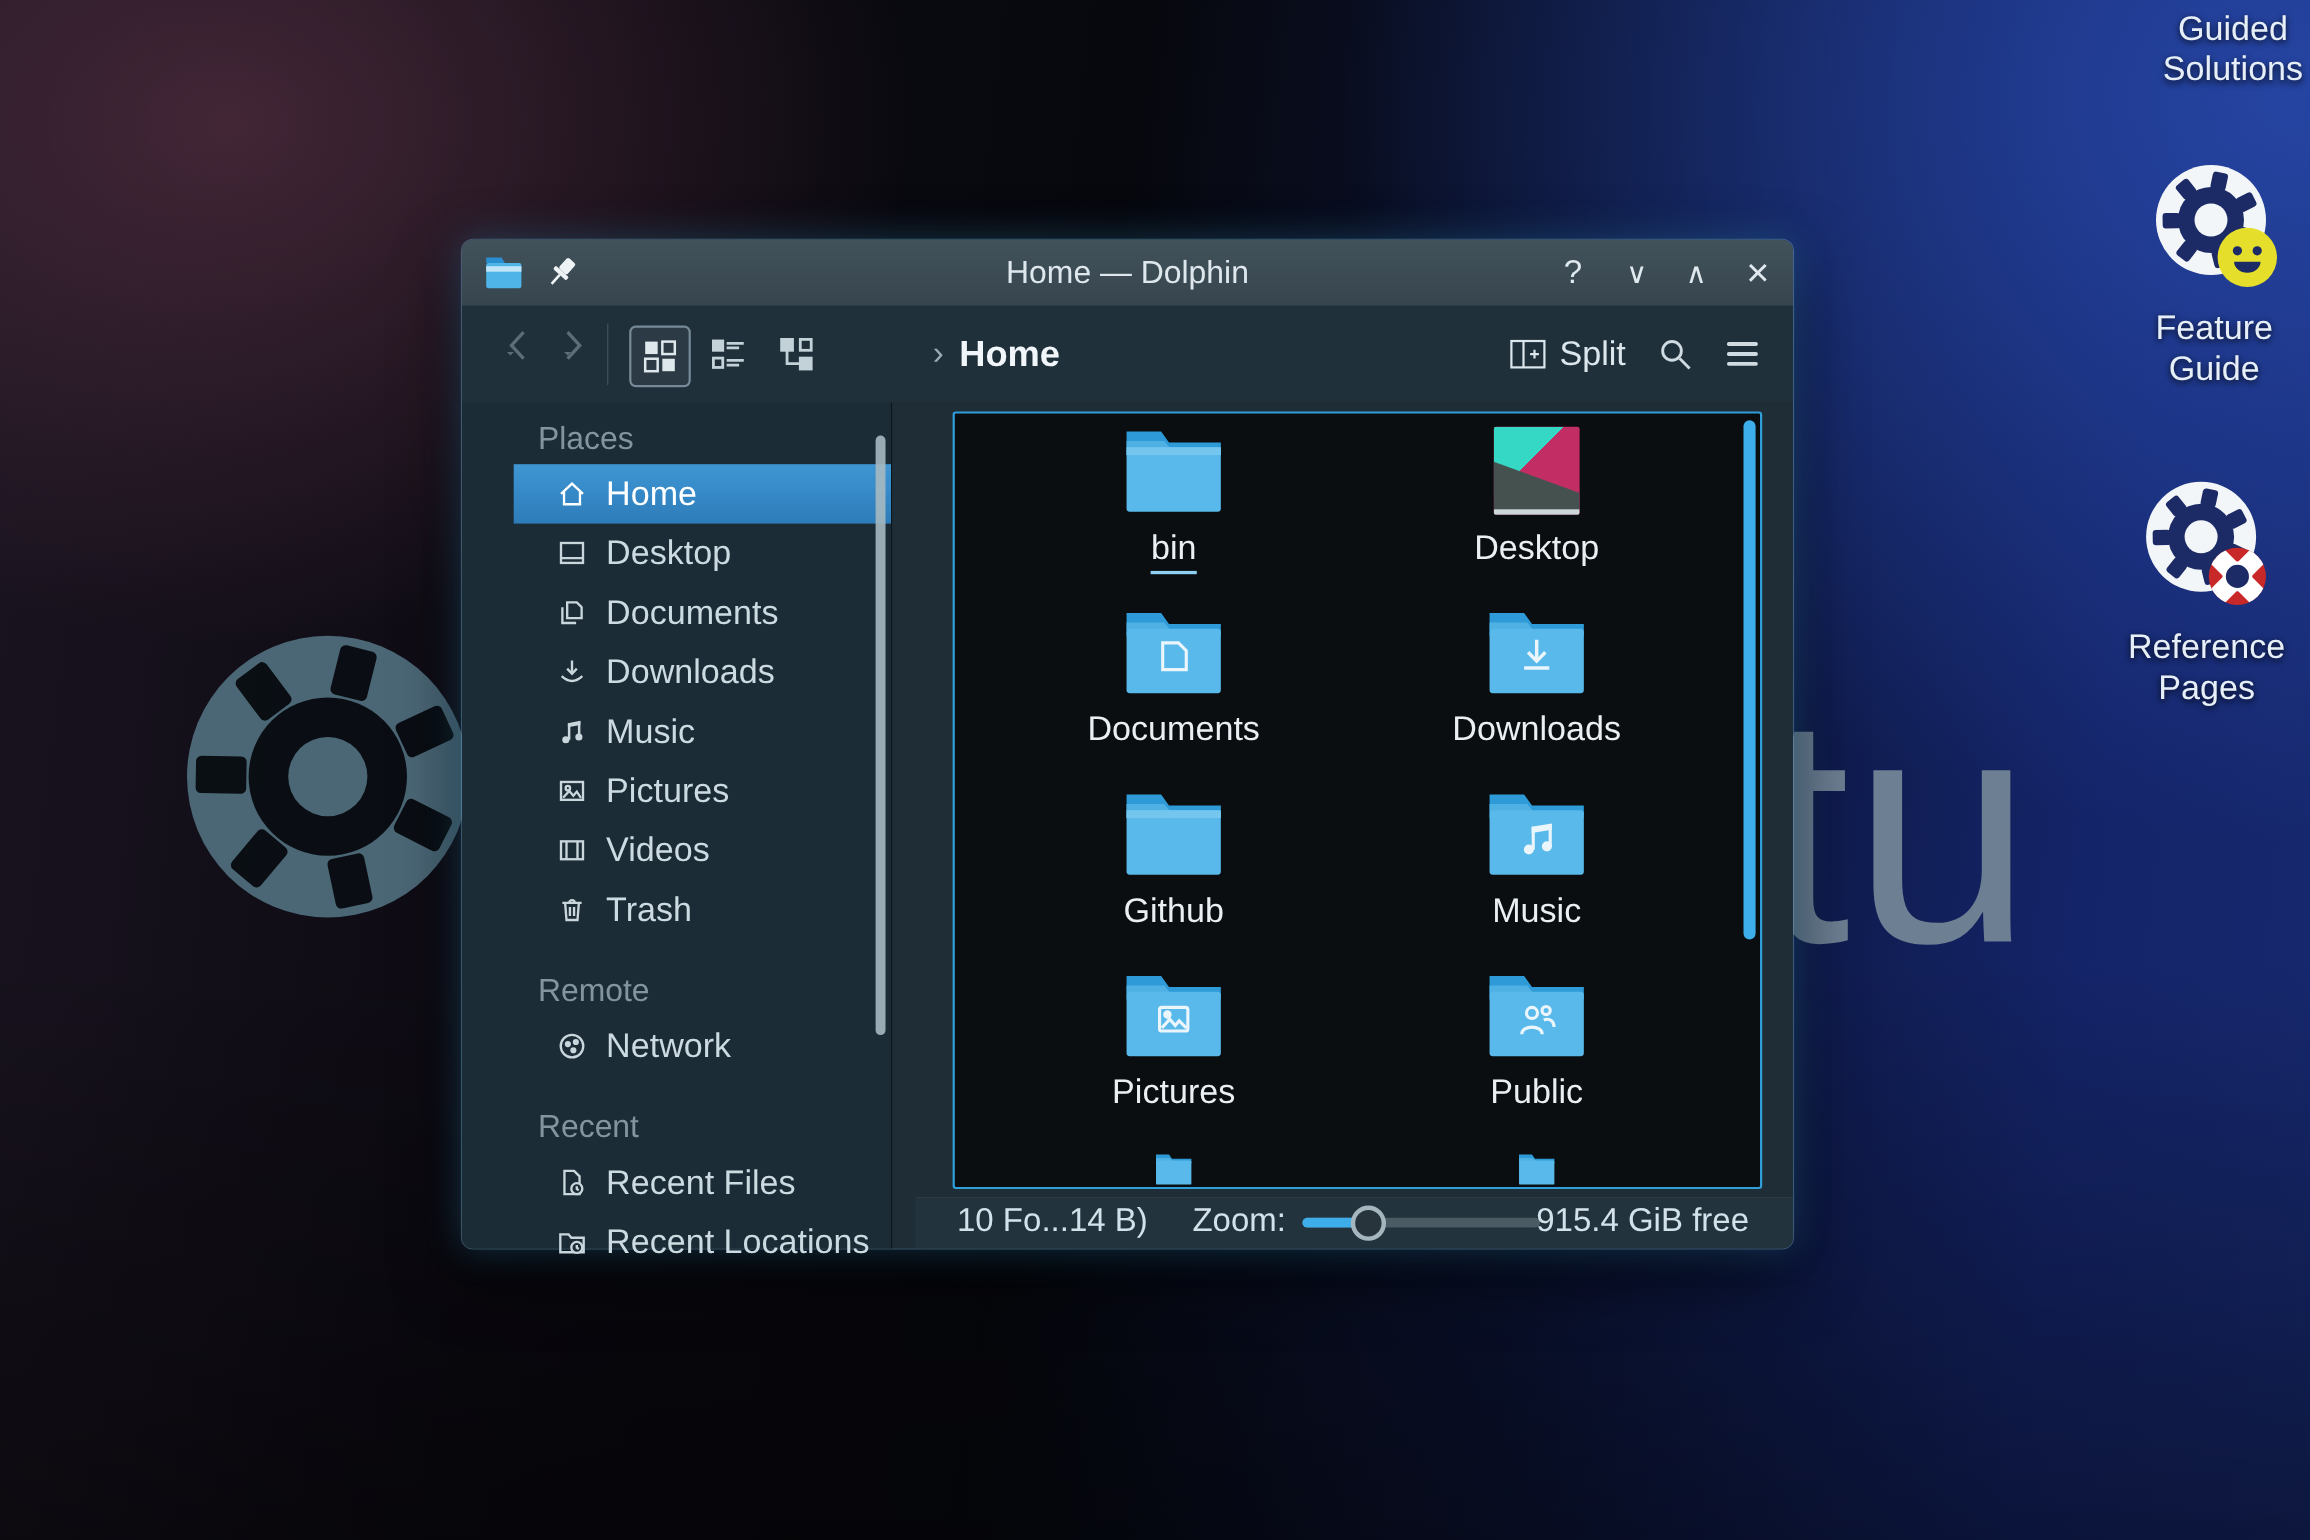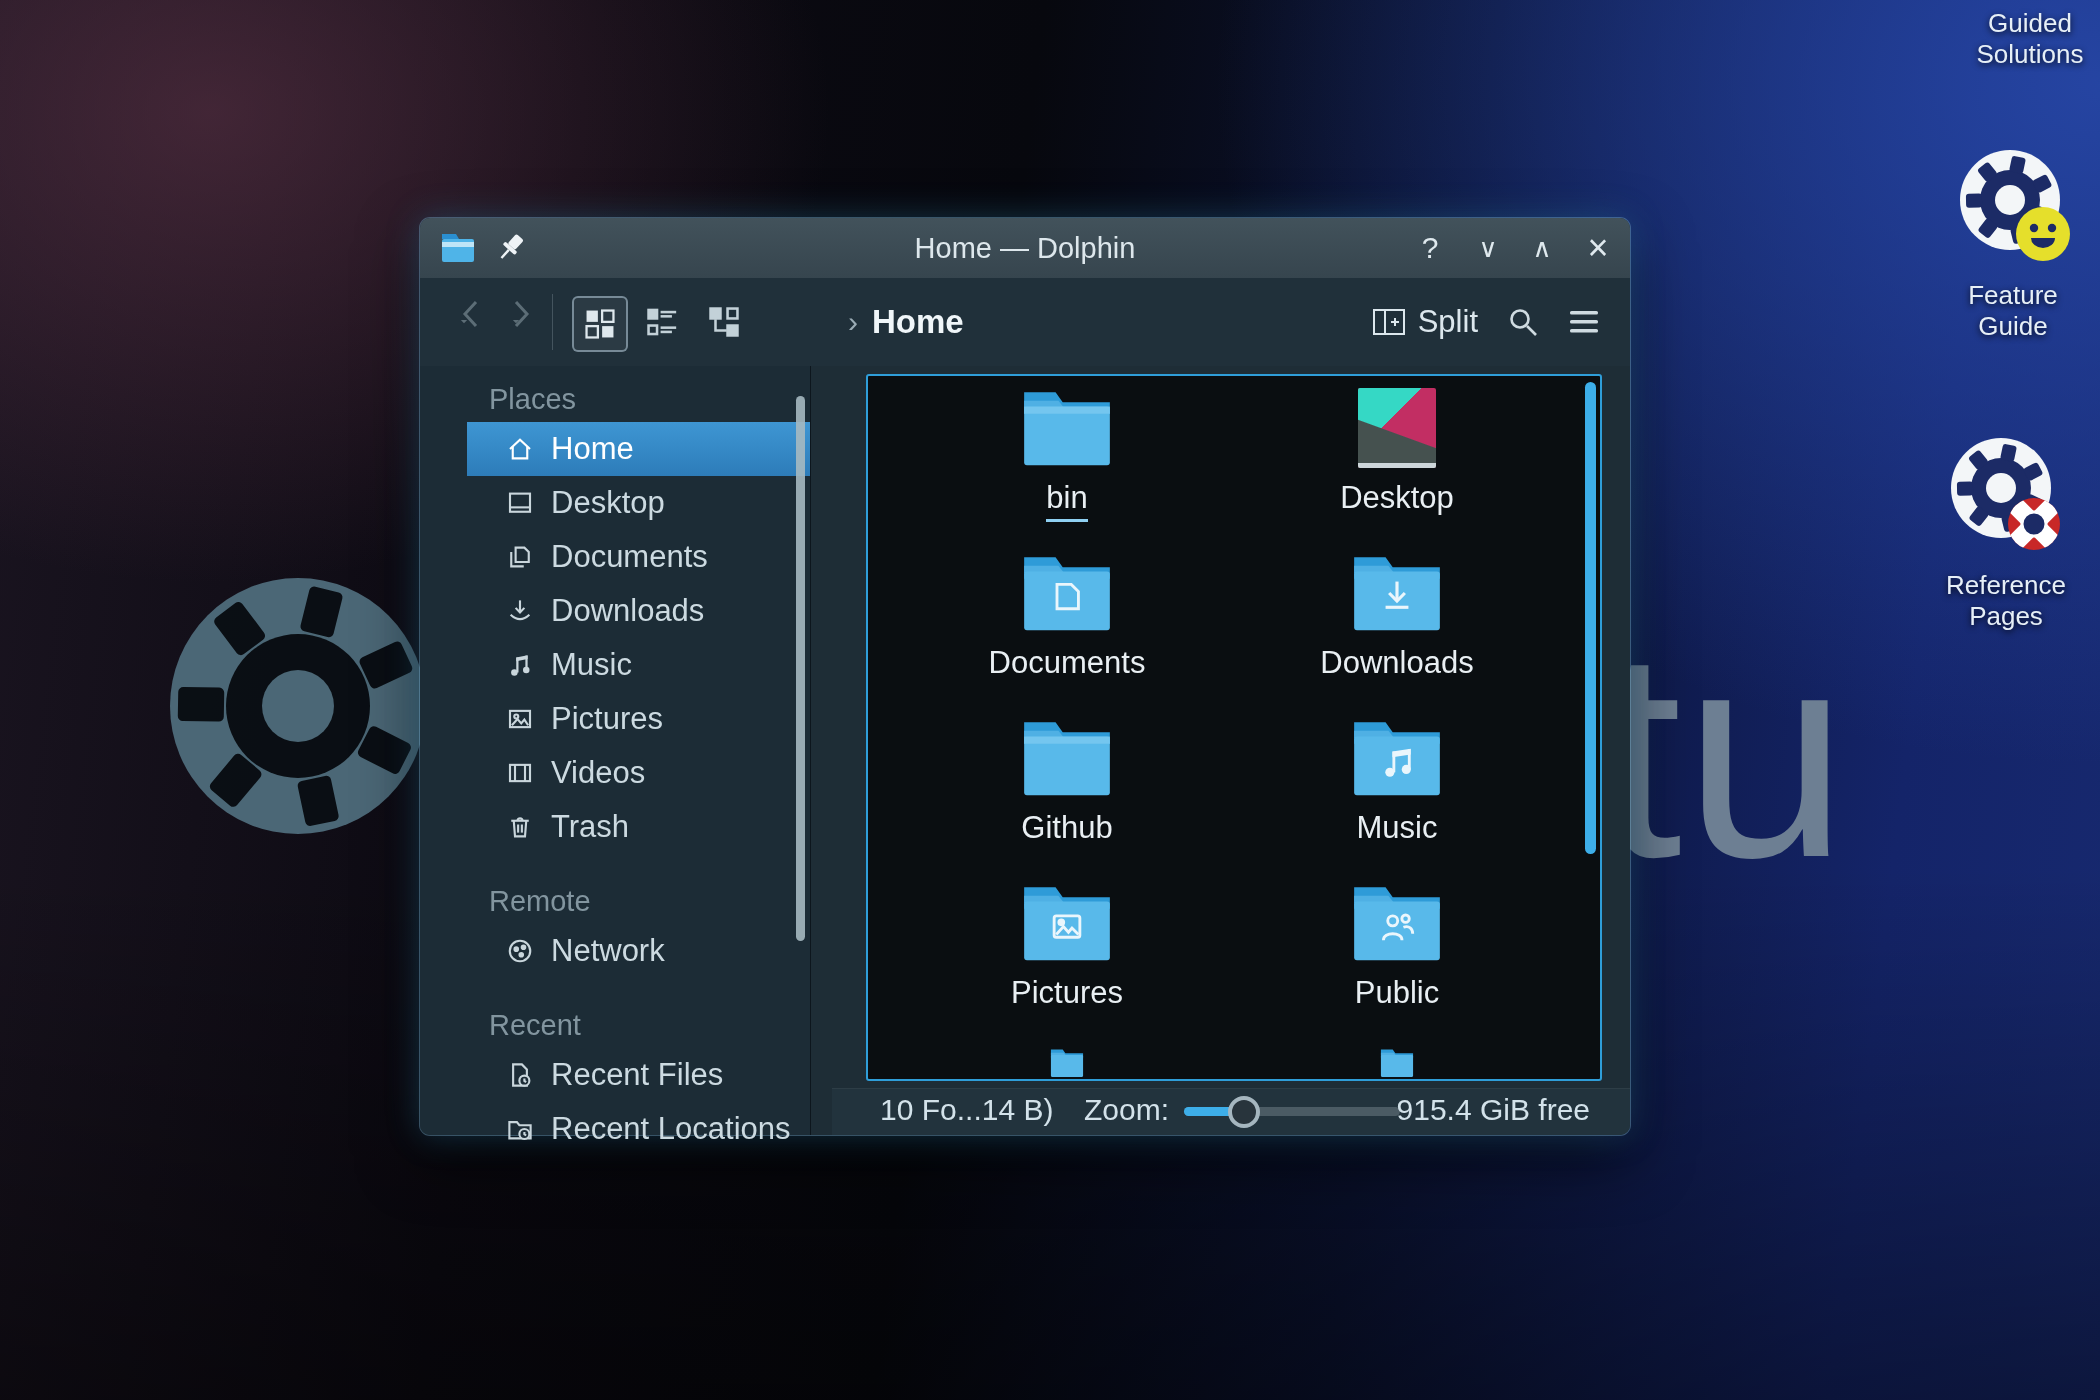--- a/index.html
+++ b/index.html
@@ -14,21 +14,21 @@
   body::after{content:"";position:absolute;inset:0;pointer-events:none;
     background:linear-gradient(to bottom,transparent 62%,rgba(0,0,0,.45) 100%);}
   .abs{position:absolute;}
 
   
   #wallpaper-text{left:1600px;top:607px;font-size:295px;line-height:1;color:#6d7f93;z-index:1;letter-spacing:2px;}
   #kde-watermark{left:148px;top:556px;z-index:1;opacity:.96;}
 
   
   .desk-ico{z-index:2;display:flex;flex-direction:column;align-items:center;width:170px;}
-  .desk-label{font-size:26px;line-height:1.18;color:#e6eff7;text-align:center;
+  .desk-label{font-size:31px;line-height:1.18;color:#e6eff7;text-align:center;
     text-shadow:0 2px 6px rgba(0,0,0,.85);margin-top:14px;white-space:pre-line;}
   #icon-guided-solutions{left:1945px;top:-6px;}
   #icon-feature-guide{left:1928px;top:146px;}
   #icon-reference-pages{left:1921px;top:436px;}
 
   
   #window{left:420px;top:218px;width:1210px;height:917px;z-index:10;border-radius:10px;
     background:#1e2d36;
     box-shadow:0 0 0 1px rgba(130,180,210,.38),0 0 34px rgba(61,174,233,.28),0 22px 60px rgba(0,0,0,.65);}
   #titlebar{position:absolute;top:0;left:0;right:0;height:60px;border-radius:10px 10px 0 0;
@@ -65,21 +65,21 @@
     background:#0a0e11;overflow:hidden;}
   #grid{display:grid;grid-template-columns:330px 330px;padding:2px 0 0 34px;}
   .cell{width:330px;height:165px;display:flex;flex-direction:column;align-items:center;padding-top:10px;box-sizing:border-box;}
   .cell .fname{margin-top:12px;font-size:31px;color:#e9eff3;}
   .cell .fname.symlink{border-bottom:3px solid #8fd0f2;padding-bottom:3px;}
   .partial{height:40px;overflow:hidden;}
   #view-scroll{position:absolute;right:4px;top:6px;width:11px;height:472px;border-radius:6px;background:#3daee9;}
 
   #statusbar{height:46px;position:relative;background:#22333d;border-top:1px solid rgba(255,255,255,.05);
     color:#d3e2ea;font-size:30px;border-radius:0 0 10px 0;}
-  #st-summary{position:absolute;left:48px;top:4px;}
+  #st-summary{position:absolute;left:38px;top:4px;}
   #st-zoom-label{position:absolute;left:252px;top:4px;}
   #st-slider{position:absolute;left:352px;top:18px;width:216px;height:9px;border-radius:5px;background:#4b5b64;}
   #st-slider .fill{position:absolute;left:0;top:0;height:9px;width:56px;border-radius:5px;background:#3daee9;}
   #st-slider .knob{position:absolute;left:44px;top:-11px;width:24px;height:24px;border-radius:50%;
     background:#28343c;border:4px solid #a5b6bf;}
   #st-free{position:absolute;right:40px;top:4px;}
 
   svg{display:block;}
 </style>
 </head>

